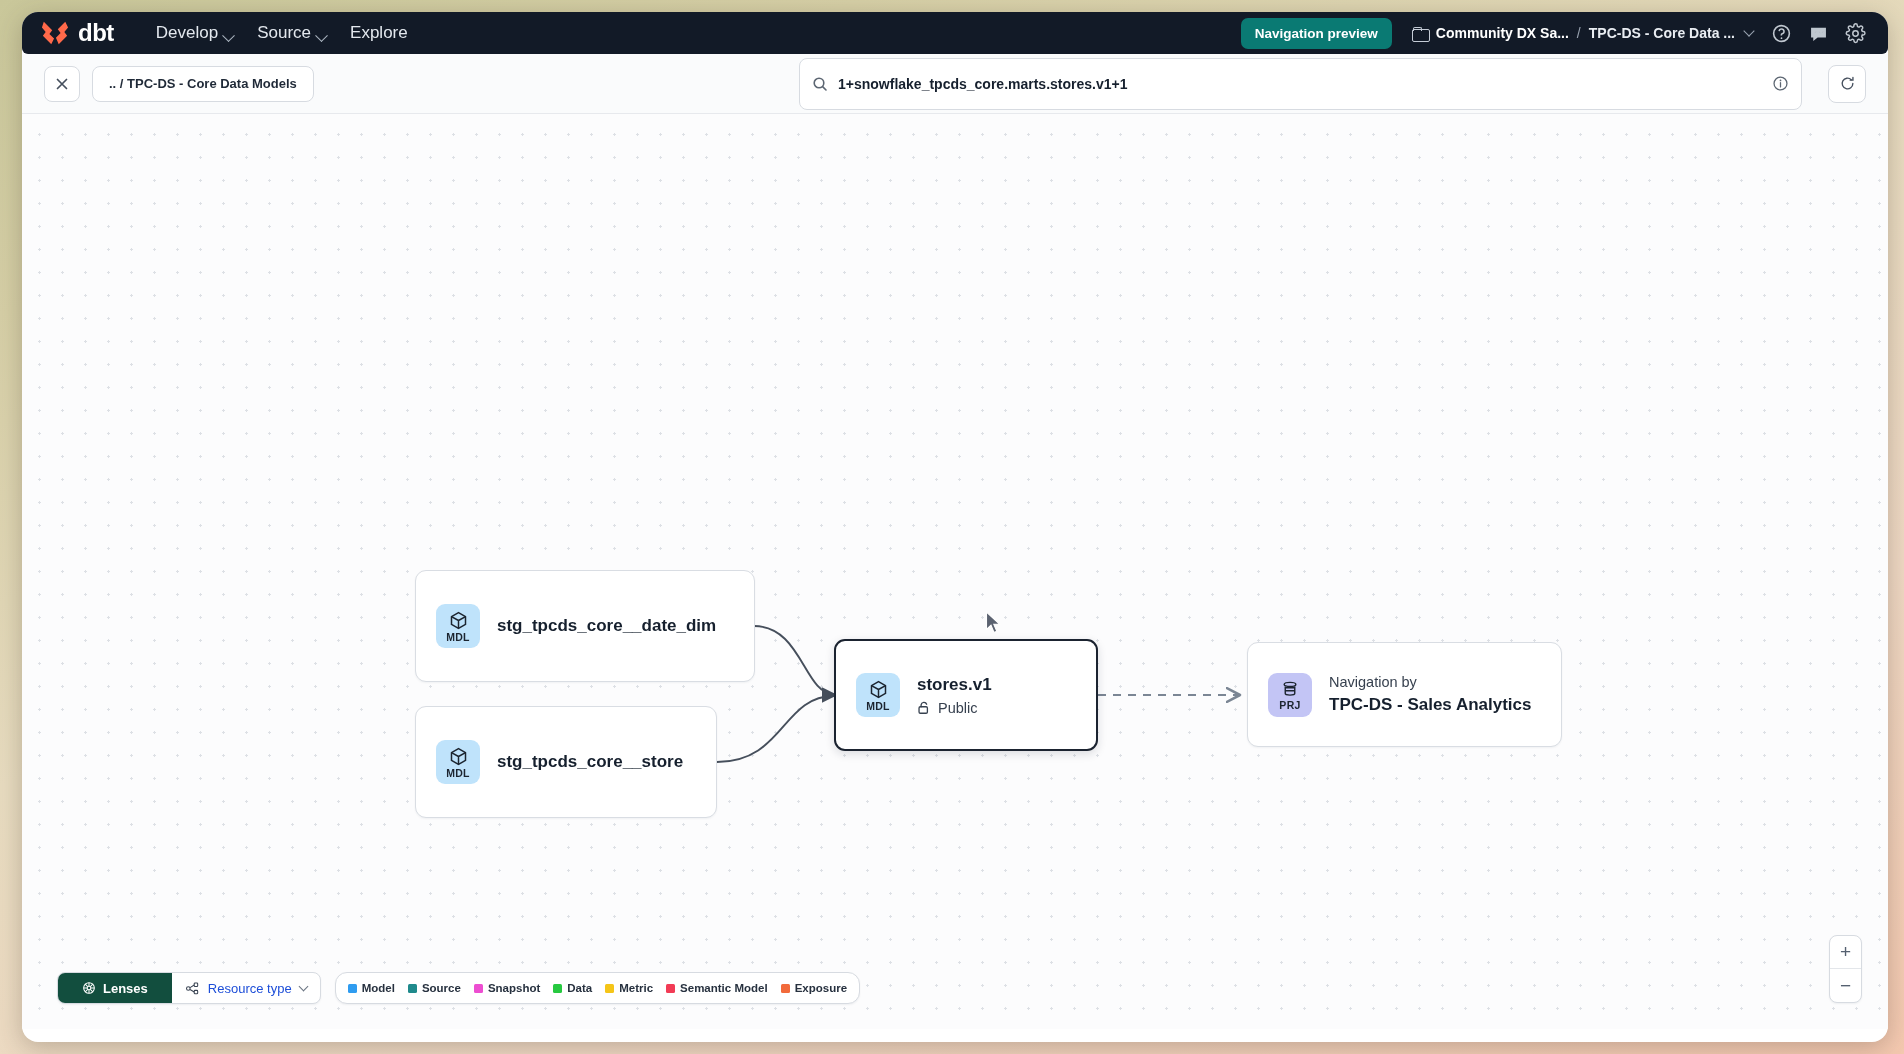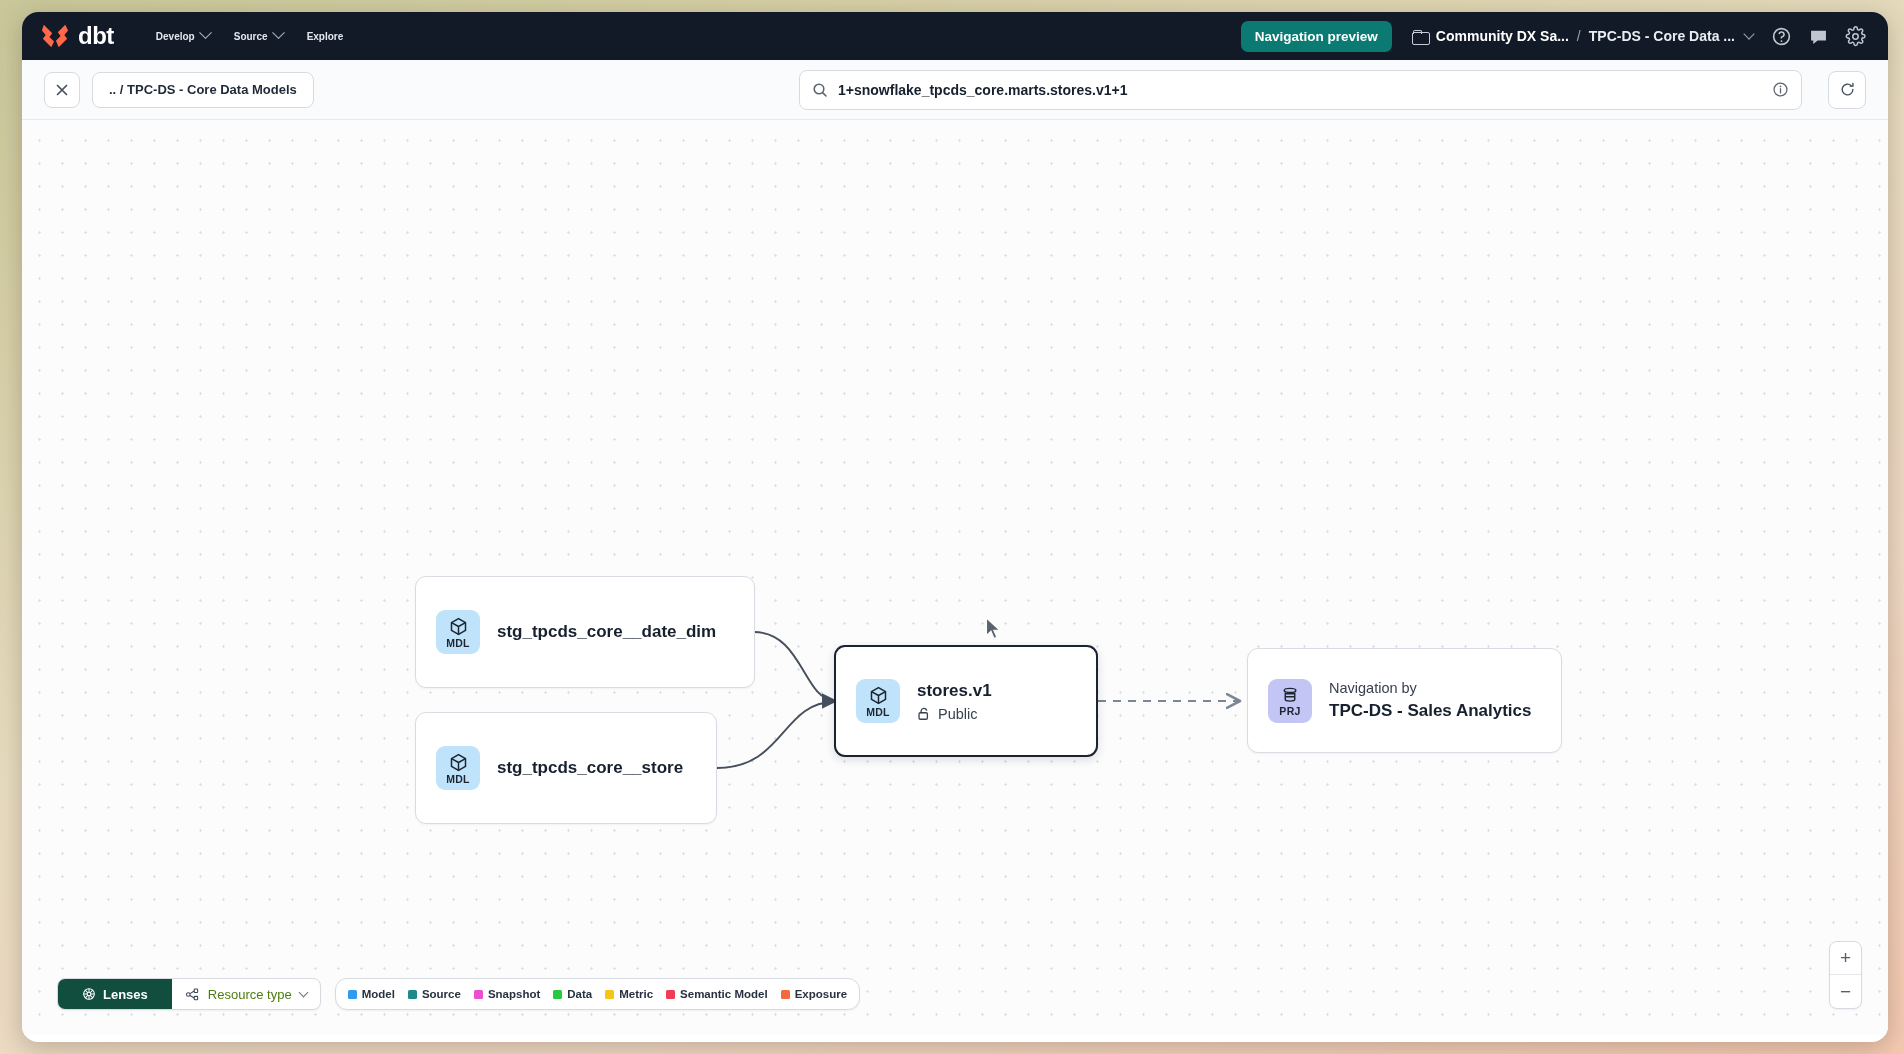--- a/index.html
+++ b/index.html
@@ -52,35 +52,36 @@
     position: absolute;
     left: 4px; top: 4px;
     width: 9px; height: 2px;
     background: #8b95a3;
   }
 
   
   #topnav {
     position: relative;
     z-index: 2;
-    height: 48px;
+    height: 42px;
     background: #121a27;
     display: flex;
     align-items: center;
     padding: 0 22px 0 18px;
     color: #e7ebf0;
+    border-radius: 6px;
   }
 
   #logo-wrap { display: flex; align-items: center; gap: 8px; margin-right: 30px; }
   #logo-mark { width: 30px; height: 28px; }
   #logo-text { font-size: 24px; font-weight: 700; letter-spacing: -0.5px; color: #fff; }
 
   .nav-link {
-    display: flex; align-items: flex-start; gap: 6px;
-    font-size: 10px; font-weight: 700; color: #e3e8ee;
+    display: flex; align-items: flex-end; gap: 6px;
+    font-size: 17px; font-weight: 400; color: #e3e8ee;
     padding: 7px 12px; border-radius: 6px; cursor: pointer;
   }
   .chev { width: 9px; height: 9px; border-right: 1.8px solid #aab4c0; border-bottom: 1.8px solid #aab4c0; transform: rotate(45deg) translate(-2px,-2px); }
 
   #nav-spacer { flex: 1 1 auto; }
 
   #nav-preview-badge {
     background: #0a7a73;
     color: #ffffff;
     font-size: 13.5px;
@@ -144,21 +145,21 @@
     font-weight: 700;
     color: #1f2937;
     cursor: pointer;
     white-space: nowrap;
   }
 
   #subbar-spacer { flex: 1 1 auto; }
 
   #search-wrap {
     width: 1003px;
-    height: 40px;
+    height: 52px;
     border: 1px solid #d7dbe1;
     border-radius: 8px;
     background: #fff;
     display: flex;
     align-items: center;
     padding: 0 12px;
     gap: 10px;
   }
   #search-wrap .mag { flex: 0 0 auto; }
   #search-input {
@@ -272,21 +273,21 @@
     color: #fff;
     display: flex; align-items: center; gap: 7px;
     padding: 0 24px;
     font-size: 13px; font-weight: 600;
     cursor: pointer;
   }
   #resource-type-btn {
     display: flex; align-items: center; gap: 8px;
     padding: 0 13px;
     font-size: 13px; font-weight: 500;
-    color: #4d7c0f;
+    color: #1d4ed8;
     cursor: pointer;
     justify-content: center;
   }
 
   #legend {
     height: 32px;
     border: 1px solid #d7dbe1;
     border-radius: 12px;
     background: #fff;
     display: flex; align-items: center;

